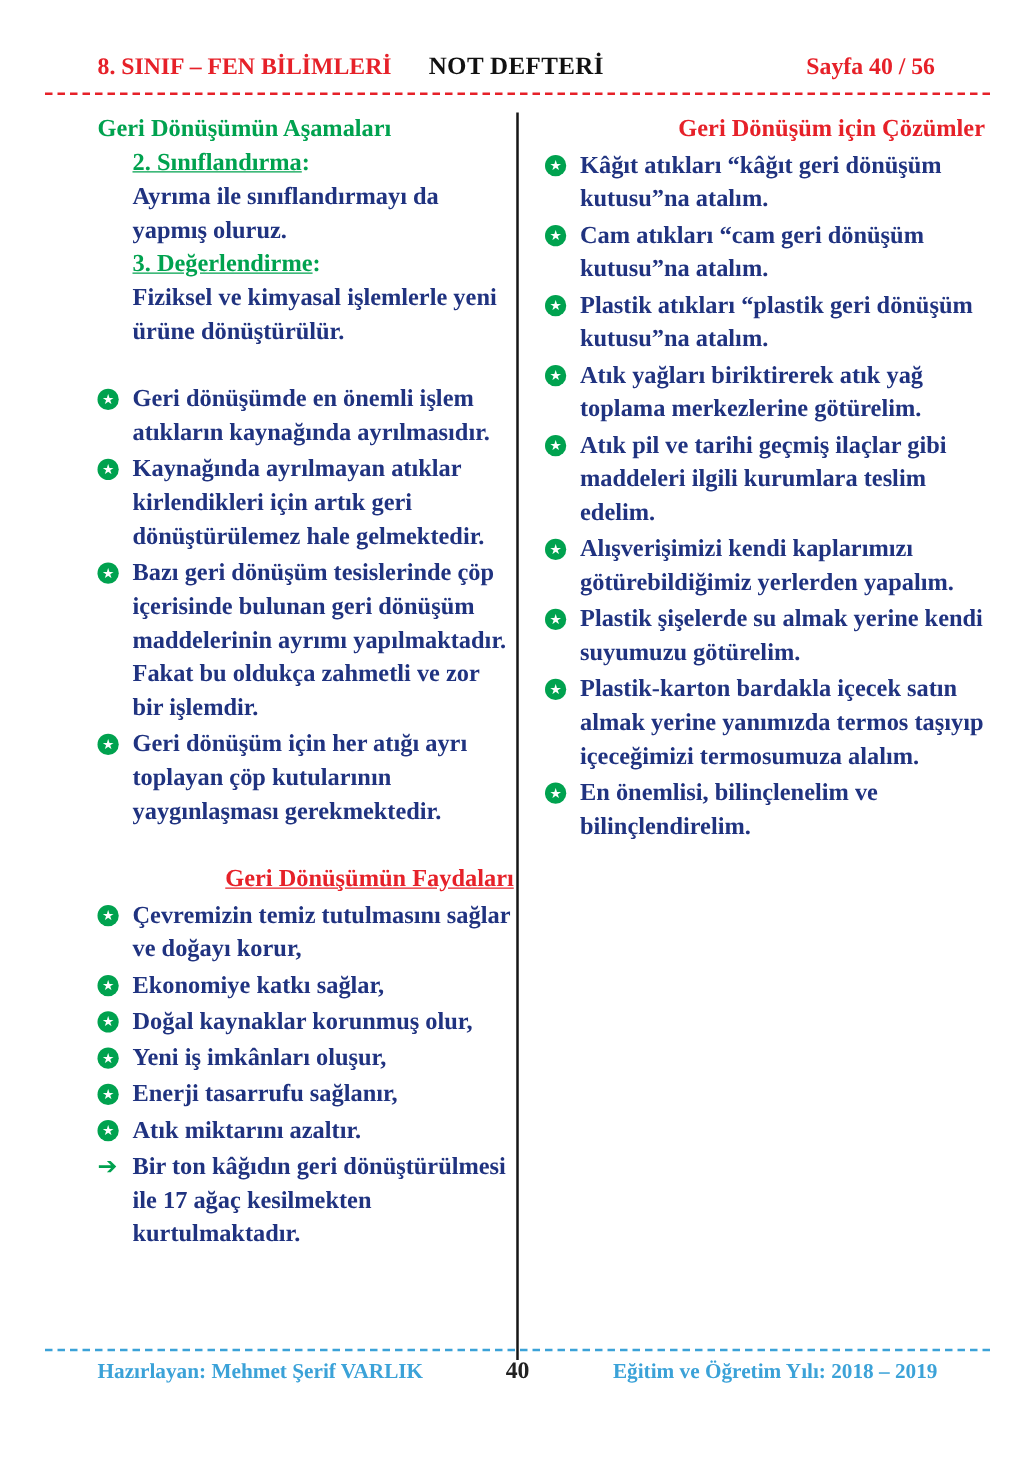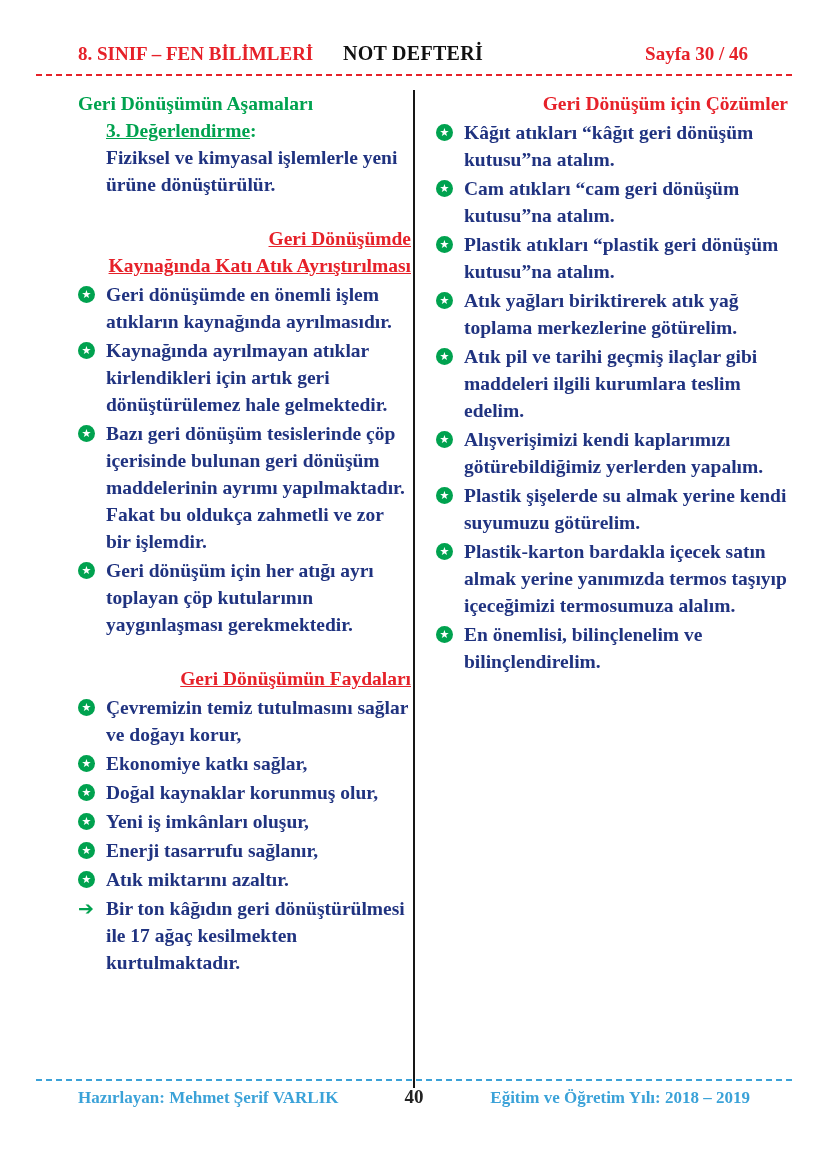--- a/index.html
+++ b/index.html
@@ -59,44 +59,44 @@
   .footer-right{flex:1;text-align:right;color:var(--footer_blue,#3ba2d8);font-size:17px;}
 </style>
 </head>
 <body>
 
 <div class="page">
 
   <div class="header">
     <span class="header-left">8. SINIF – FEN BİLİMLERİ</span>
     <span class="header-center">NOT DEFTERİ</span>
-    <span class="header-right">Sayfa 30 / 46</span>
+    <span class="header-right">Sayfa 40 / 56</span>
   </div>
   <div class="rule-red"></div>
 
   <div class="content">
 
     <div class="col-left">
 
       <div>
         <div class="section-title green">Geri Dönüşümün Aşamaları</div>
 
 
+        <div class="step">
+          <div class="step-label"><span class="green u">2. Sınıflandırma</span><span class="green">:</span></div>
+          <div class="body-text blue">Ayrıma ile sınıflandırmayı da yapmış oluruz.</div>
+        </div>
 
         <div class="step">
           <div class="step-label"><span class="green u">3. Değerlendirme</span><span class="green">:</span></div>
           <div class="body-text blue">Fiziksel ve kimyasal işlemlerle yeni ürüne dönüştürülür.</div>
         </div>
       </div>
 
       <div class="mt-gap">
-        <div class="section-title red">
-          <span class="u" style="display:block">Geri Dönüşümde</span>
-          <span class="u" style="display:block">Kaynağında Katı Atık Ayrıştırılması</span>
-        </div>
 
         <div class="bullet body-text">
           <span class="bullet-icon">★</span>
           <span class="bullet-text blue">Geri dönüşümde en önemli işlem atıkların kaynağında ayrılmasıdır.</span>
         </div>
         <div class="bullet body-text">
           <span class="bullet-icon">★</span>
           <span class="bullet-text blue">Kaynağında ayrılmayan atıklar kirlendikleri için artık geri dönüştürülemez hale gelmektedir.</span>
         </div>
         <div class="bullet body-text">

